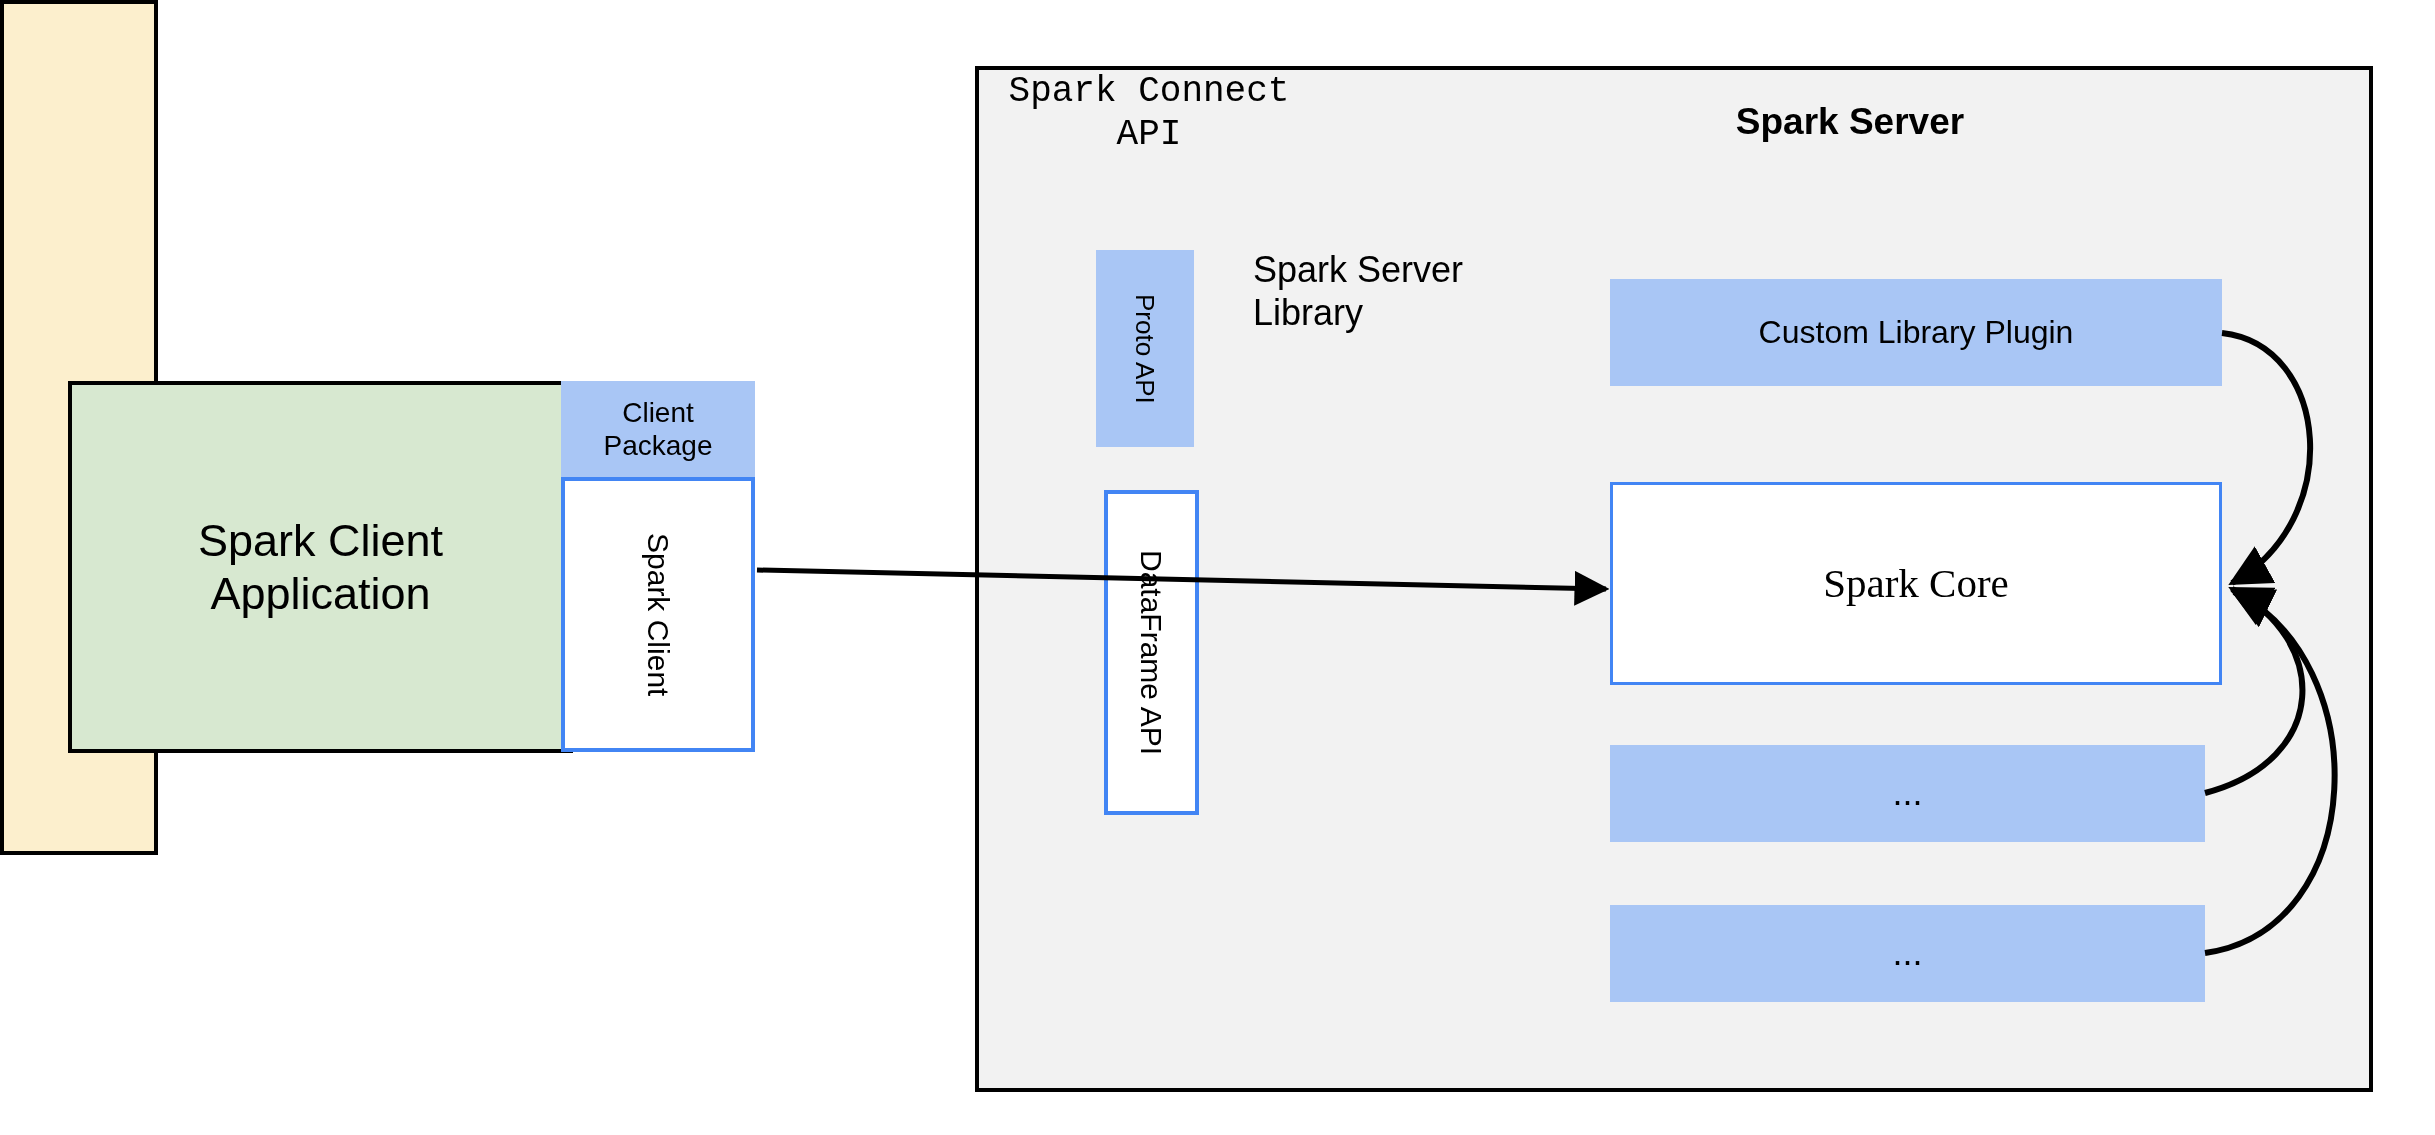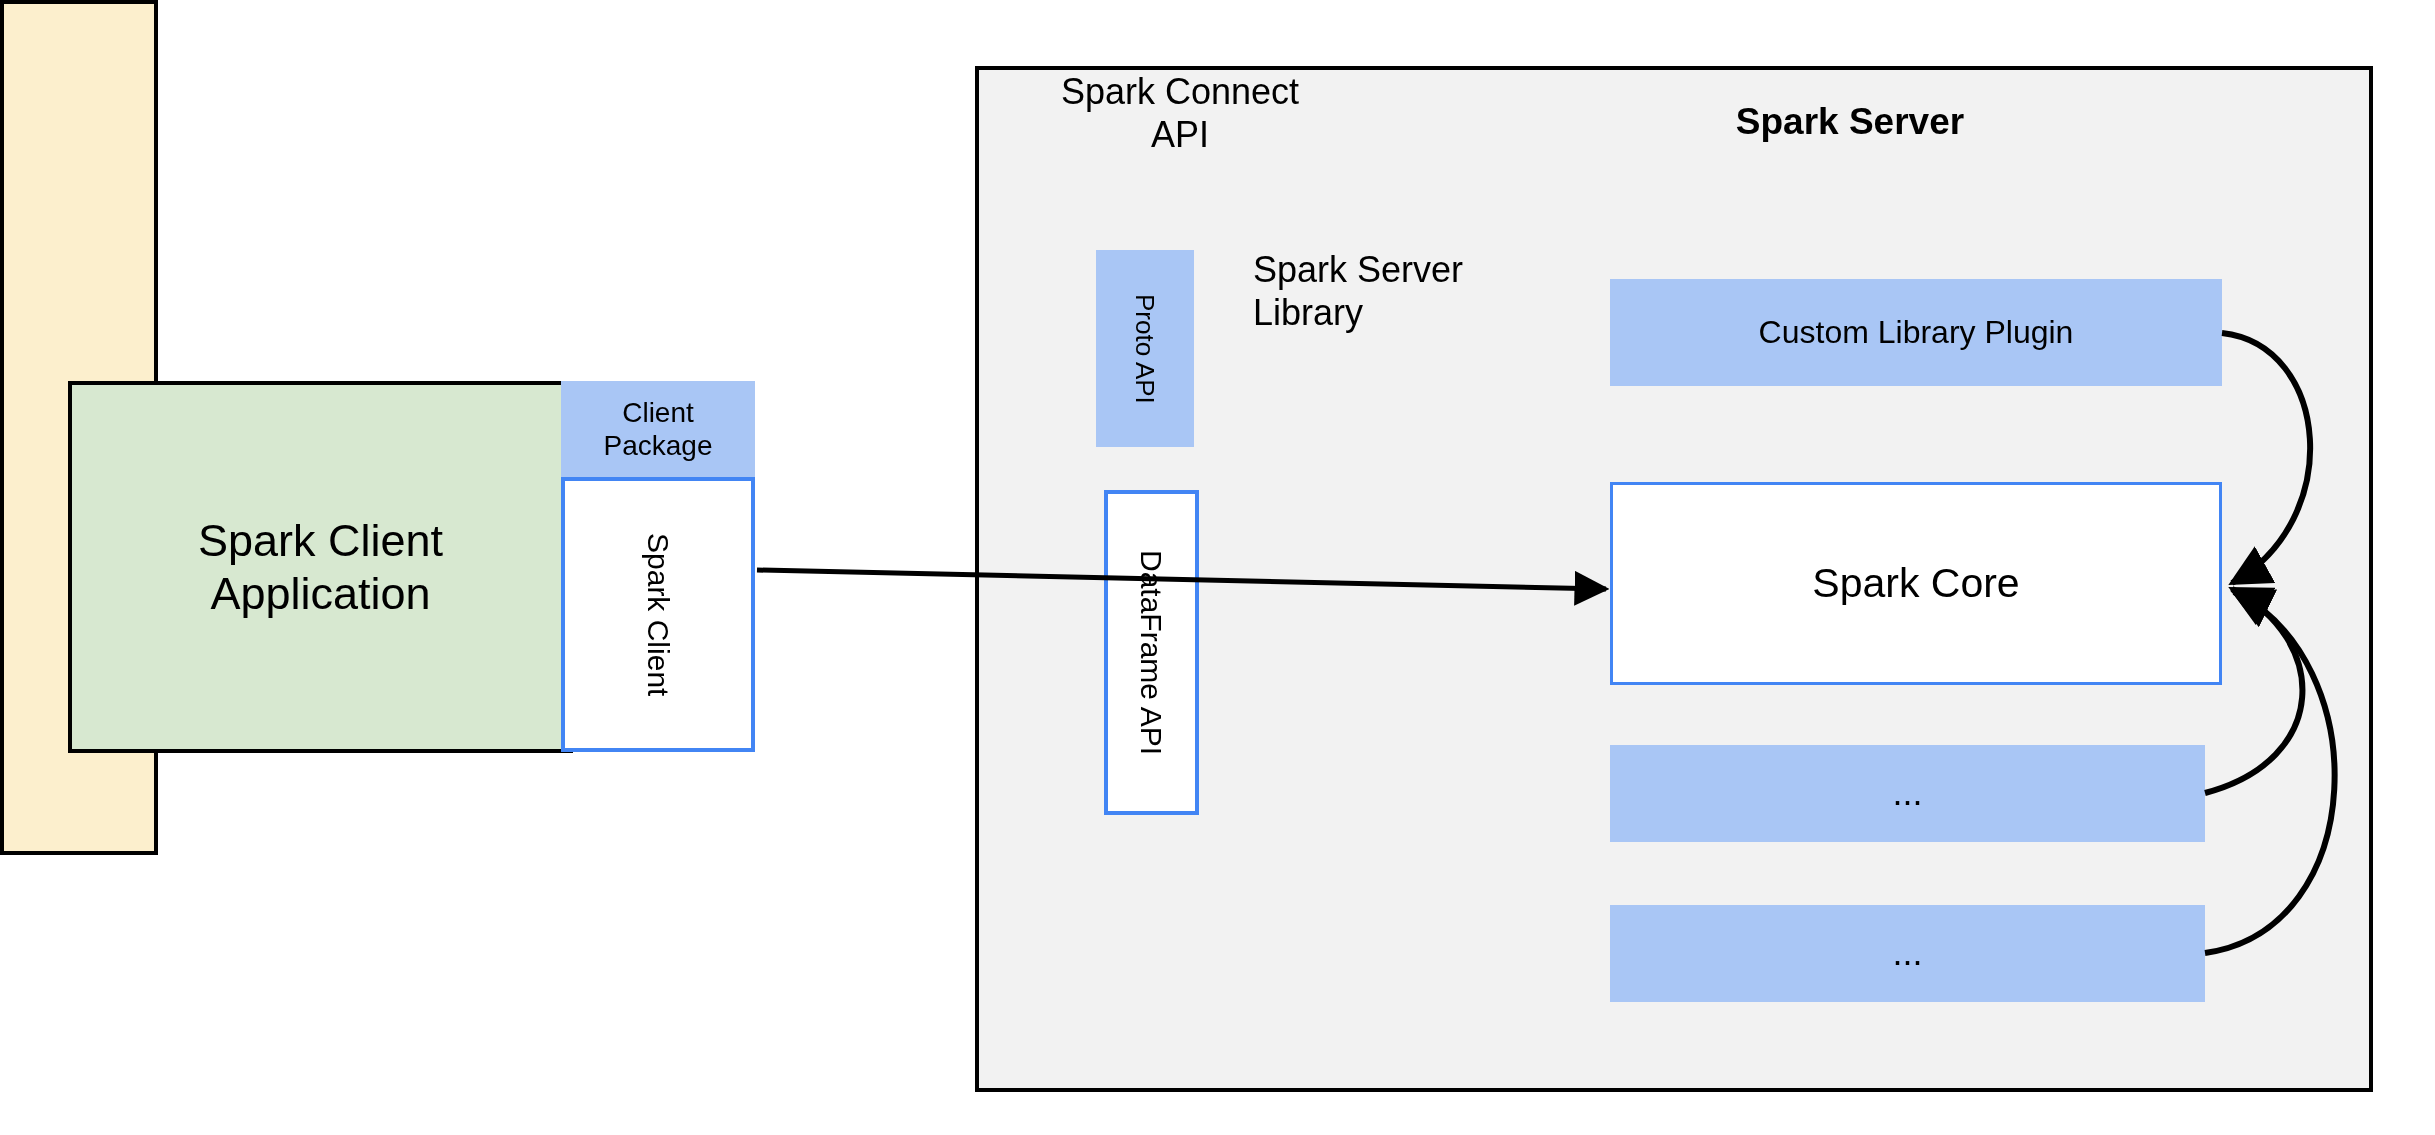--- a/index.html
+++ b/index.html
@@ -73,24 +73,25 @@
     box-sizing: border-box;
   }
   #server-title {
     left: 1720px; top: 100px;
     width: 260px;
     font-size: 37px;
     font-weight: bold;
     text-align: center;
   }
   #connect-api-label {
-    left: 1035px; top: 70px;
+    left: 1004px; top: 70px;
     width: 290px;
     font-size: 36px;
     text-align: center;
+    font-family: Liberation Mono, monospace;
   }
   #server-lib-label {
     left: 1253px; top: 248px;
     font-size: 36px;
     text-align: left;
   }
 
   
   #connect-column {
     left: 1070px; top: 200px;
@@ -125,20 +126,21 @@
     width: 612px; height: 107px;
     background: #A9C6F5;
     font-size: 32px;
   }
   #spark-core {
     left: 1610px; top: 482px;
     width: 612px; height: 203px;
     background: #ffffff;
     border: 3px solid #4285F4;
     font-size: 41px;
+    font-family: Liberation Serif, serif;
   }
   #etc-1 {
     left: 1610px; top: 745px;
     width: 595px; height: 97px;
     background: #A9C6F5;
     font-size: 36px;
   }
   #etc-2 {
     left: 1610px; top: 905px;
     width: 595px; height: 97px;

